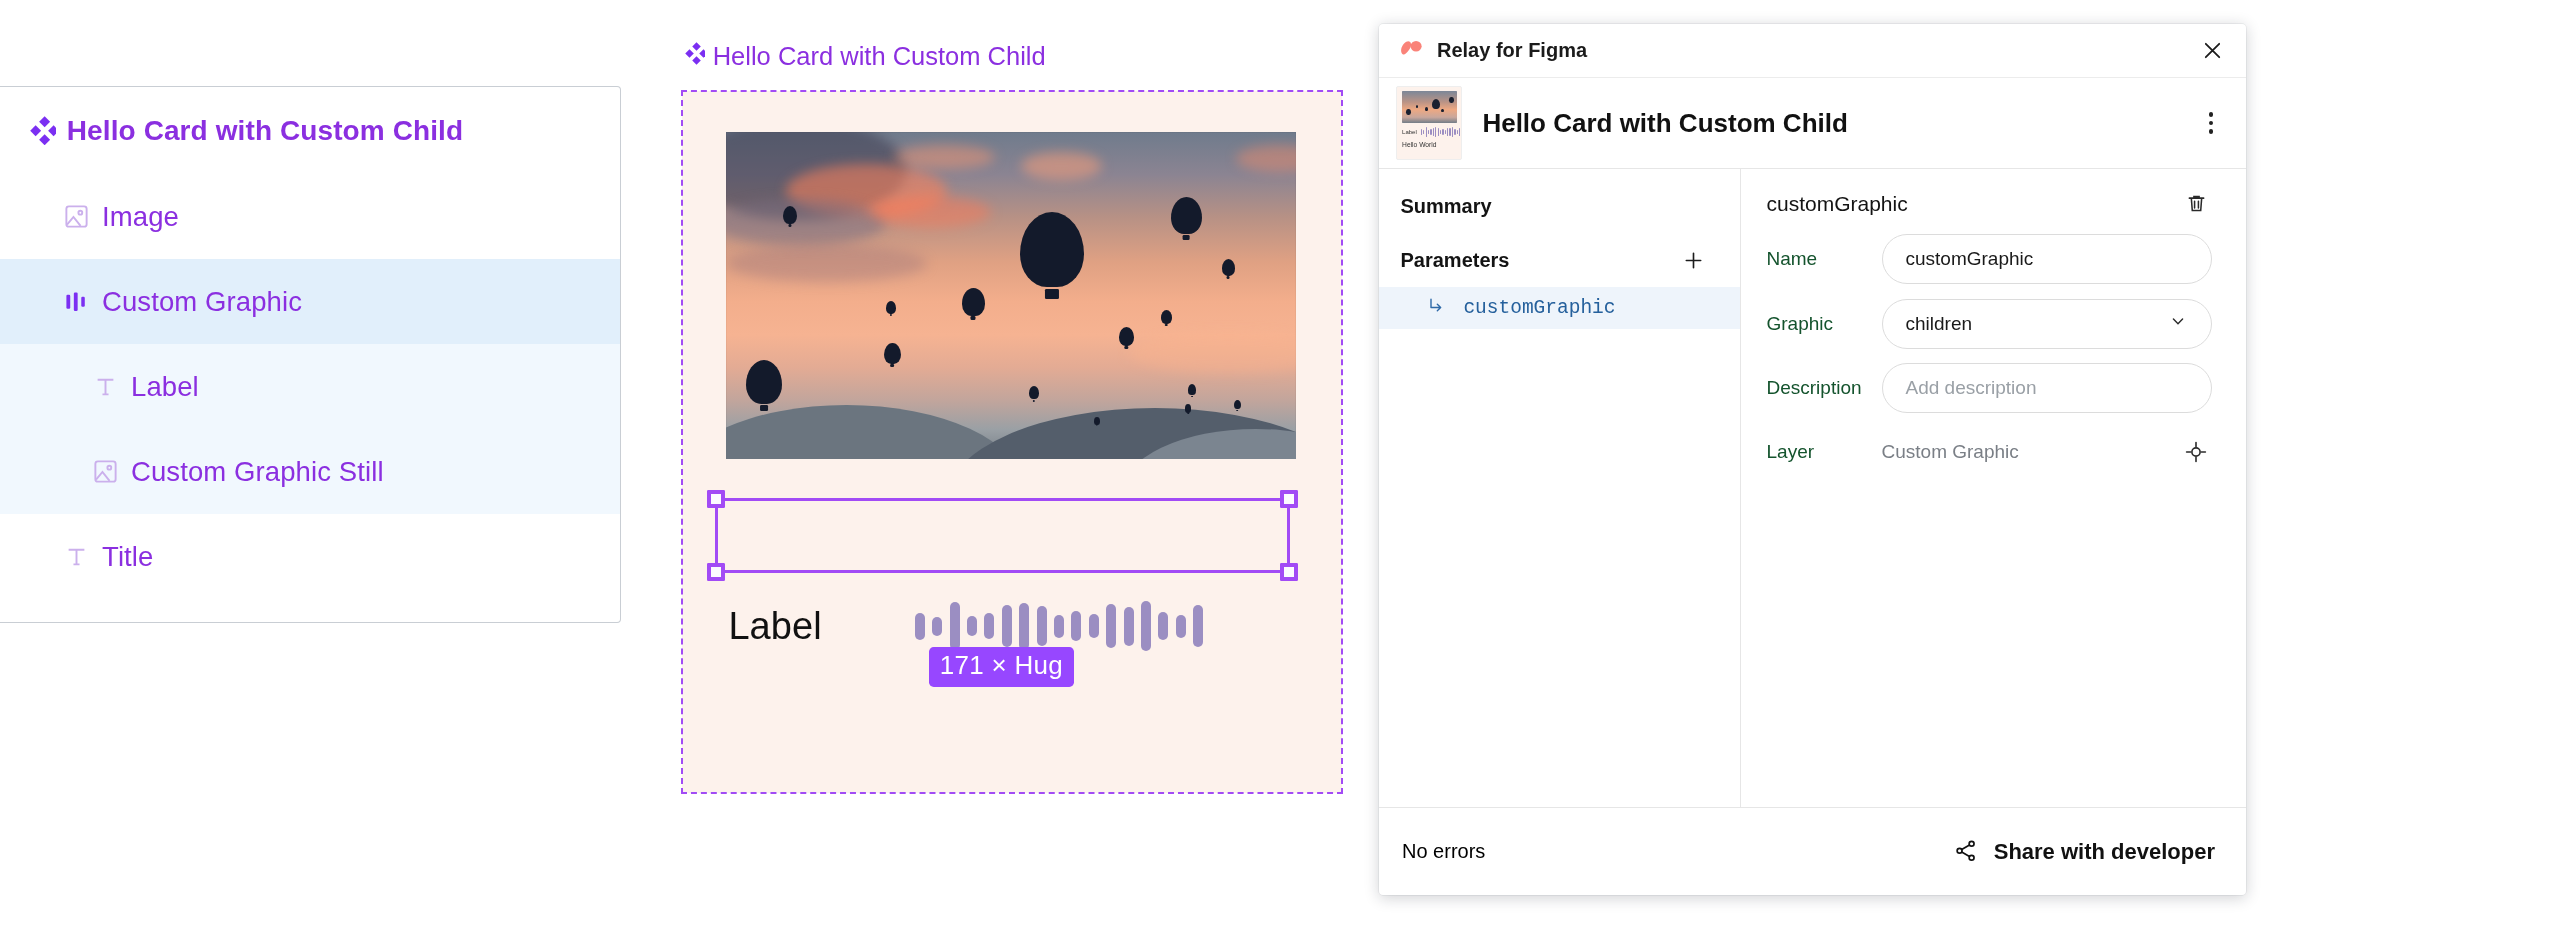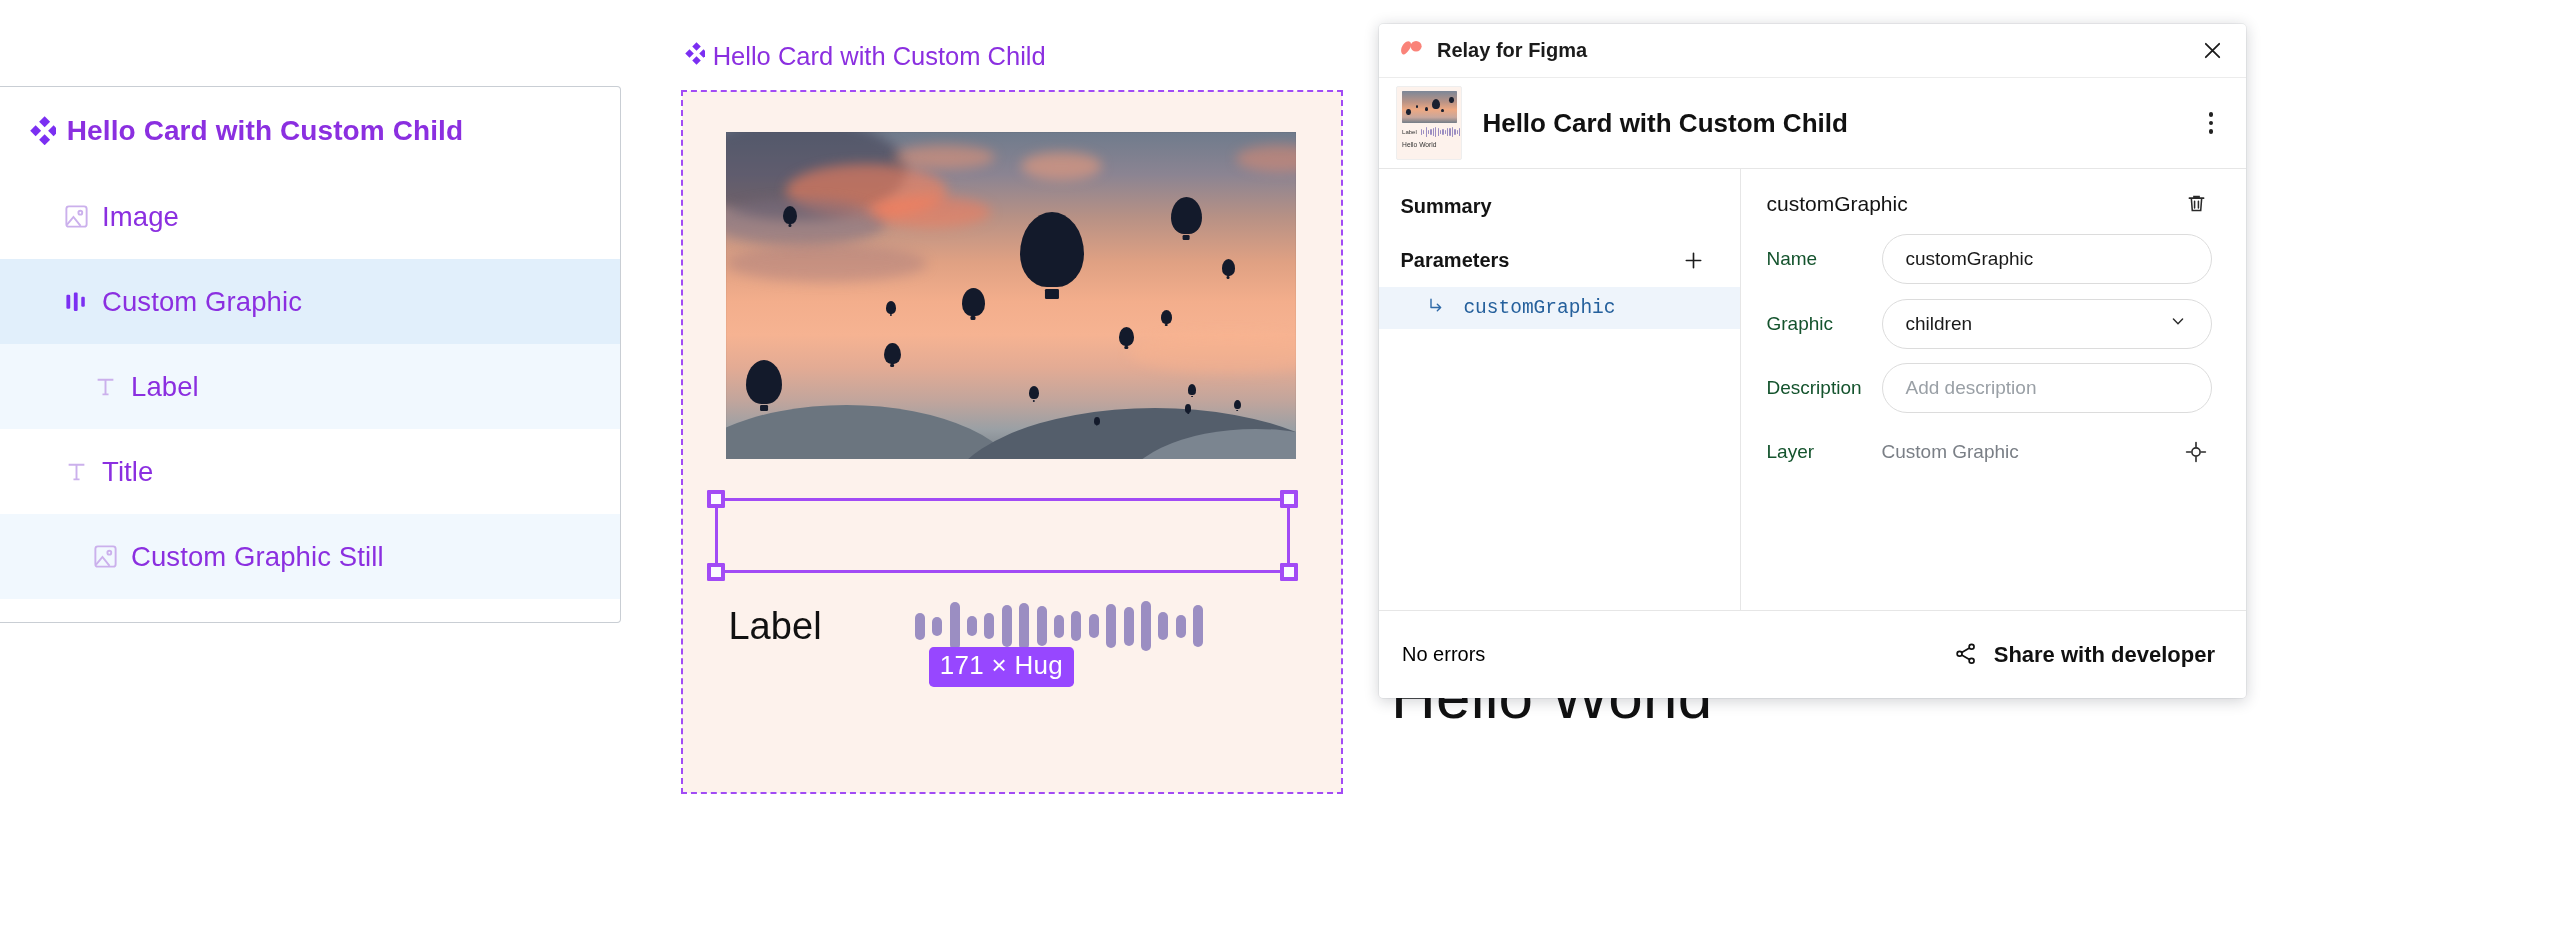--- a/index.html
+++ b/index.html
@@ -110,21 +110,21 @@
     white-space: nowrap; letter-spacing: 0.3px;
   }
   #hello-world {
     position: absolute; left: 720px; top: 661px;
     font-size: 62px; color: #111; letter-spacing: 0.2px; white-space: nowrap;
   }
 
   
   #plugin {
     position: absolute; left: 1379px; top: 24px;
-    width: 867px; height: 674px;
+    width: 867px; height: 871px;
     background: #ffffff; border-radius: 4px;
     box-shadow: 0 2.7px 14.8px rgba(20,26,40,.20), 0 0 0 0.7px rgba(20,26,40,.07);
     display: flex; flex-direction: column; overflow: hidden;
   }
   #plugin-titlebar {
     height: 54px; flex: 0 0 54px;
     display: flex; align-items: center; padding: 0 16px 0 19px;
     border-bottom: 1.3px solid #ececec;
   }
   #plugin-title { font-size: 20px; font-weight: bold; color: #1b1b1b; margin-left: 12px; }
@@ -244,38 +244,38 @@
 
     <div class="layer-row sel-weak">
       <span class="layer-ico ind-2">
         <svg width="27" height="27" viewBox="0 0 24 24" fill="none" stroke="#cbb0ec" stroke-width="1.7">
           <path d="M5 6h14M12 6v13M9.3 19h5.4"></path>
         </svg>
       </span>
       <span class="layer-label">Label</span>
     </div>
 
-    <div class="layer-row">
-      <span class="layer-ico ind-1">
-        <svg width="27" height="27" viewBox="0 0 24 24" fill="none" stroke="#cbb0ec" stroke-width="1.7">
-          <path d="M5 6h14M12 6v13M9.3 19h5.4"></path>
-        </svg>
-      </span>
-      <span class="layer-label">Title</span>
-    </div>
-
     <div class="layer-row sel-weak">
       <span class="layer-ico ind-2">
         <svg width="27" height="27" viewBox="0 0 24 24" fill="none" stroke="#cbb0ec" stroke-width="1.7">
           <rect x="3" y="3" width="18" height="18" rx="2.2"></rect>
           <circle cx="15.4" cy="8.6" r="1.7"></circle>
           <path d="M3.6 19.2 9.3 12.4 15.6 20.3"></path>
         </svg>
       </span>
       <span class="layer-label">Custom Graphic Still</span>
+    </div>
+
+    <div class="layer-row">
+      <span class="layer-ico ind-1">
+        <svg width="27" height="27" viewBox="0 0 24 24" fill="none" stroke="#cbb0ec" stroke-width="1.7">
+          <path d="M5 6h14M12 6v13M9.3 19h5.4"></path>
+        </svg>
+      </span>
+      <span class="layer-label">Title</span>
     </div>
 
   </div>
 
   <div id="canvas-area">
 
     <div id="canvas-title">
       <span>
         <svg width="23" height="23" viewBox="0 0 24 24">
           <g fill="#7B2FF2">

